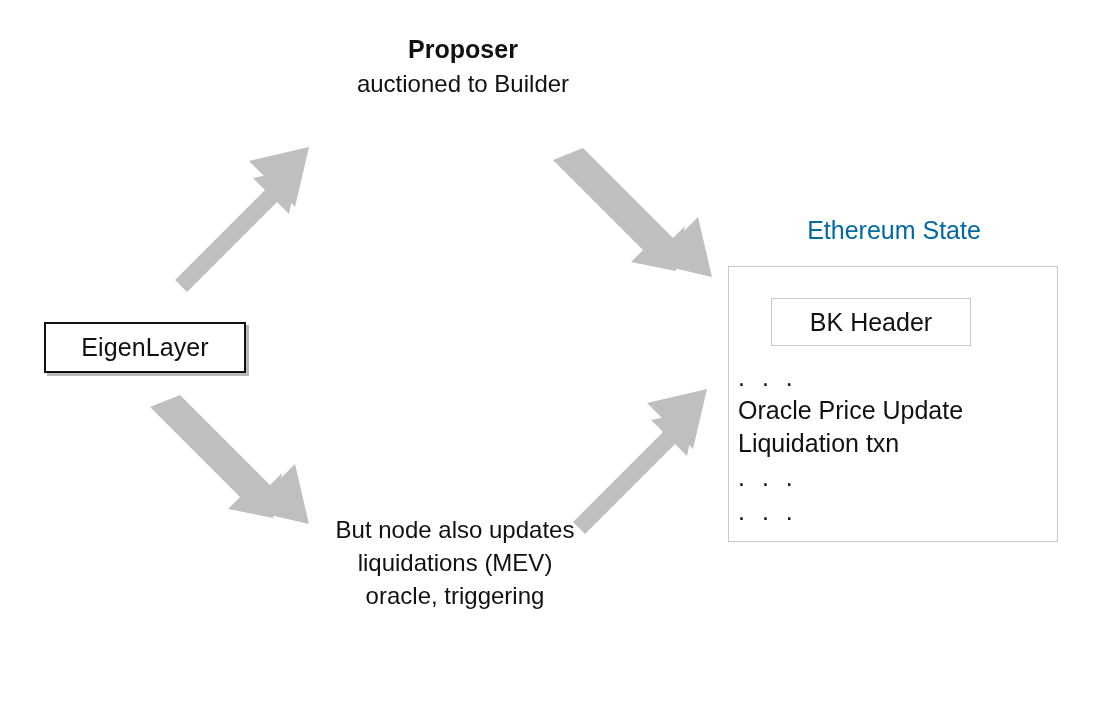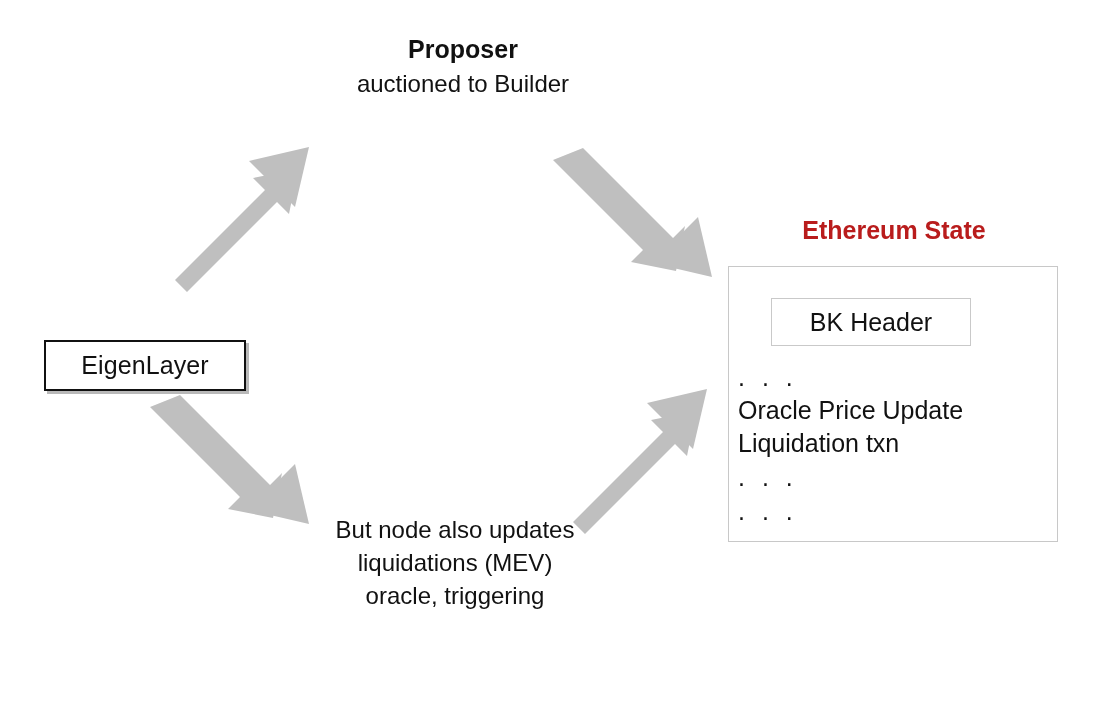--- a/index.html
+++ b/index.html
@@ -33,21 +33,20 @@
     left: 44px;
     top: 322px;
     width: 198px;
     height: 47px;
     border: 2px solid #111111;
     background: #ffffff;
     box-shadow: 3px 3px 0 0 #b9b9b9;
     display: flex;
     align-items: center;
     justify-content: center;
-    margin-top: 18px;
   }
   #eigenlayer-node .node-label {
     font-size: 25px;
     letter-spacing: 0.1px;
     color: #111111;
     white-space: nowrap;
   }
 
   
   #proposer-block {
@@ -77,22 +76,22 @@
   }
 
   
   #ethereum-state-title {
     position: absolute;
     left: 728px;
     top: 216px;
     width: 332px;
     text-align: center;
     font-size: 25px;
-    font-weight: bold;
-    color: #b91c1c;
+    font-weight: normal;
+    color: #0369a1;
   }
   #ethereum-state-box {
     position: absolute;
     left: 728px;
     top: 266px;
     width: 330px;
     height: 276px;
     border: 1px solid #c8c8c8;
     background: #ffffff;
     box-sizing: border-box;

